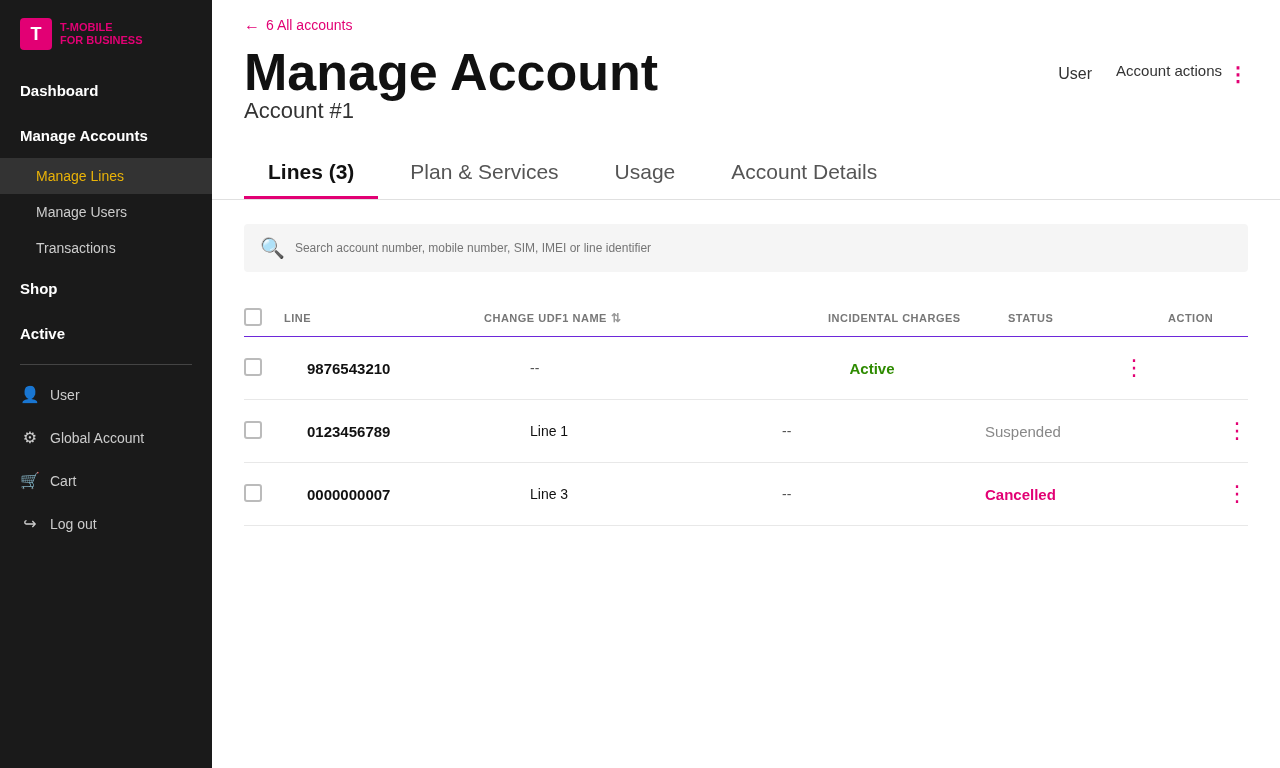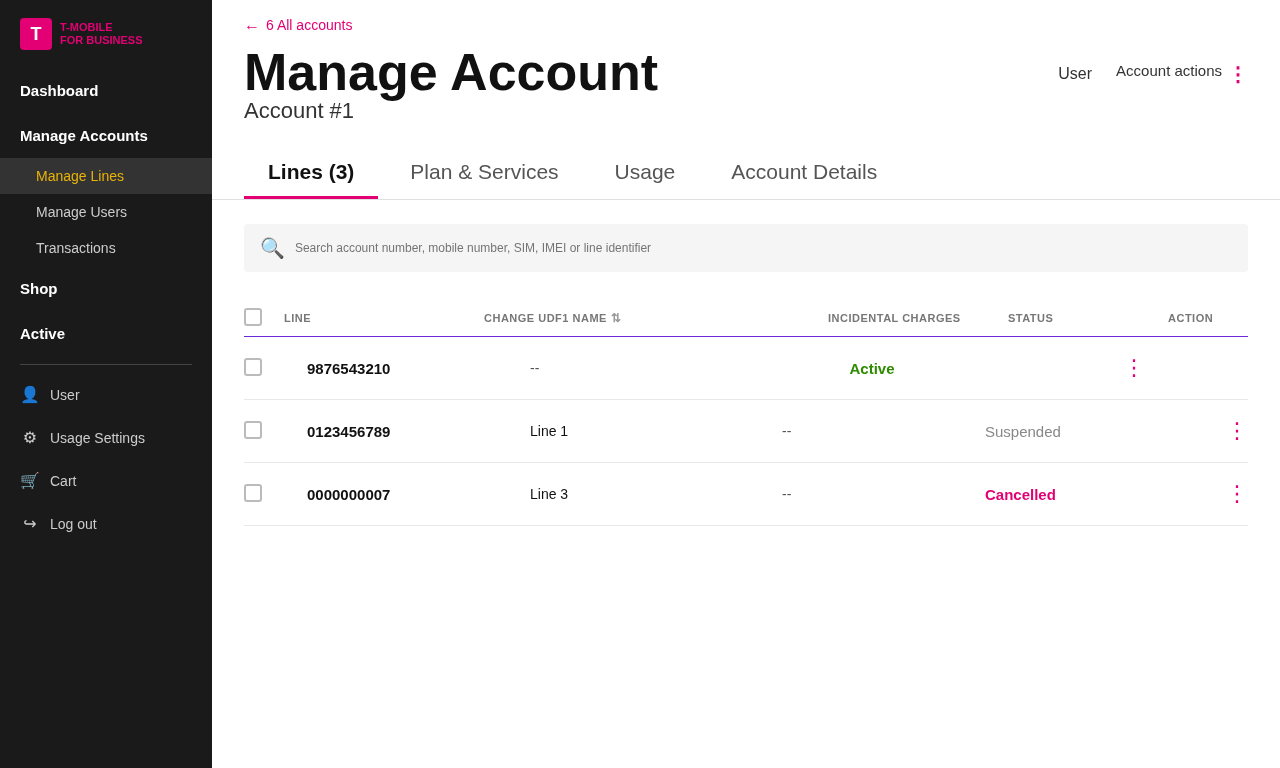--- a/index.html
+++ b/index.html
@@ -297,21 +297,21 @@
   </div>
 
   <hr class="sidebar-divider">
 
   <div class="sidebar-bottom-item">
     <span class="sidebar-icon">👤</span>
     <span>User</span>
   </div>
   <div class="sidebar-bottom-item">
     <span class="sidebar-icon">⚙</span>
-    <span>Usage Settings</span>
+    <span>Global Account</span>
   </div>
   <div class="sidebar-bottom-item">
     <span class="sidebar-icon">🛒</span>
     <span>Cart</span>
   </div>
   <div class="sidebar-bottom-item">
     <span class="sidebar-icon">↪</span>
     <span>Log out</span>
   </div>
 </nav>

